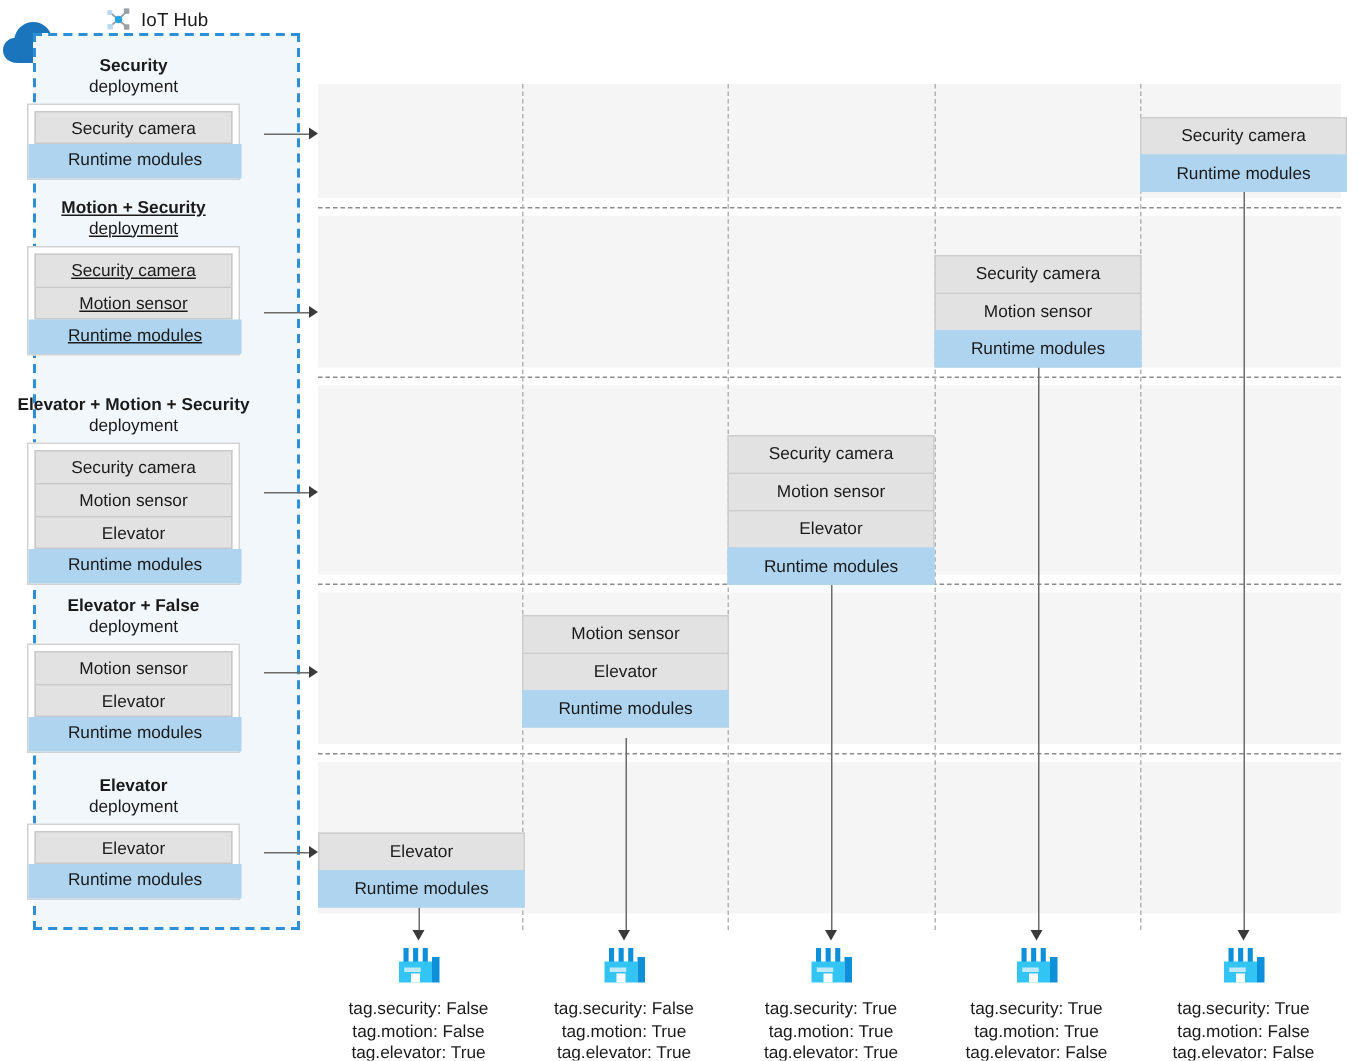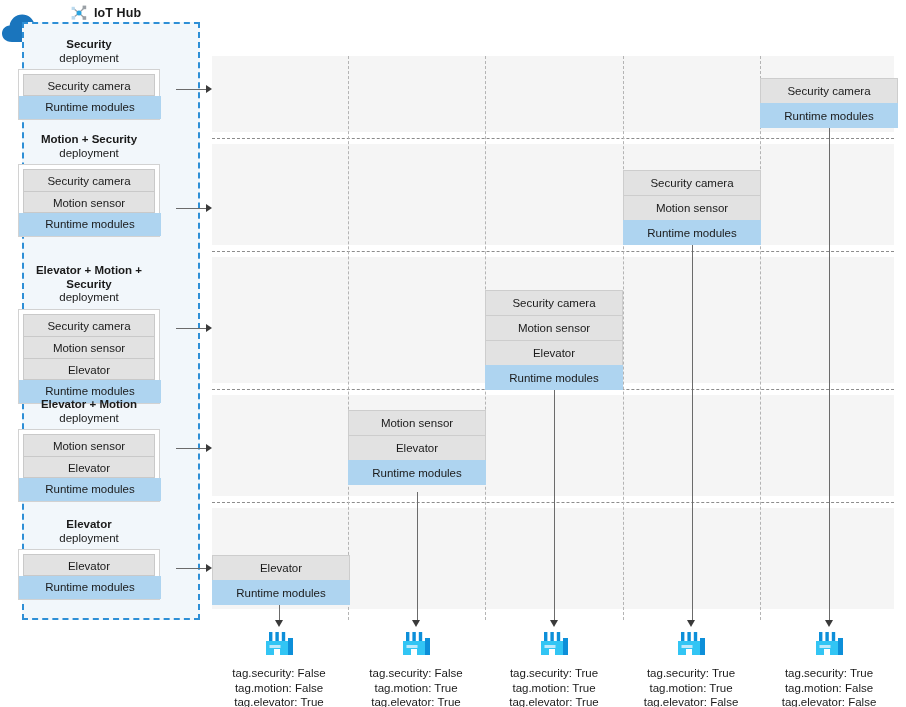--- a/index.html
+++ b/index.html
@@ -5,38 +5,38 @@
   html,body{margin:0;padding:0;background:#ffffff;}
   body{
     width:906px;height:707px;position:relative;overflow:hidden;
     font-family:"Liberation Sans","DejaVu Sans",sans-serif;
     color:#1a1a1a;
   }
   .abs{position:absolute;}
 
   
   #hub-header{left:70px;top:2px;width:140px;height:22px;display:flex;align-items:center;gap:6px;}
-  #hub-title{font-size:12.5px;font-weight:bold;color:#1a1a1a;letter-spacing:.1px;}
+  #hub-title{font-size:12.5px;font-weight:normal;color:#1a1a1a;letter-spacing:.1px;}
   .hubicon{width:18px;height:18px;position:relative;}
 
   
   #cloud-icon{left:2px;top:12px;width:46px;height:32px;}
 
   
   #hub-container{
     left:22px;top:22px;width:178px;height:598px;
     border:2px dashed #2e8fd6;background:#f2f7fb;
     box-sizing:border-box;
   }
 
   
   .deploy{position:absolute;left:0px;width:178px;}
   .deploy-title{
     text-align:center;font-size:11.5px;line-height:13.5px;color:#1a1a1a;
-    font-weight:bold;padding:0 20px;
+    font-weight:bold;padding:0 7px;
   }
   .deploy-title .sub{font-weight:normal;display:block;}
   .modframe{
     margin:4px auto 0 auto;width:142px;background:#ffffff;
     border:1px solid #d2d2d2;padding:4px 4px 0 4px;box-sizing:border-box;
   }
   .mod{
     height:22px;line-height:22px;text-align:center;font-size:11.5px;
     background:#e2e2e2;border:1px solid #c9c9c9;border-bottom:none;
     box-sizing:border-box;color:#1a1a1a;
@@ -121,21 +121,21 @@
     <div class="deploy-title">
       <span>Security</span>
       <span class="sub">deployment</span>
     </div>
     <div class="modframe">
       <div class="mod last">Security camera</div>
       <div class="runtime">Runtime modules</div>
     </div>
   </div>
 
-  <div class="deploy" style="top:133px;">
+  <div class="deploy" style="top:133px;text-decoration:underline;">
     <div class="deploy-title">
       <span>Motion + Security</span>
       <span class="sub">deployment</span>
     </div>
     <div class="modframe">
       <div class="mod">Security camera</div>
       <div class="mod last">Motion sensor</div>
       <div class="runtime">Runtime modules</div>
     </div>
   </div>
@@ -148,21 +148,21 @@
     <div class="modframe">
       <div class="mod">Security camera</div>
       <div class="mod">Motion sensor</div>
       <div class="mod last">Elevator</div>
       <div class="runtime">Runtime modules</div>
     </div>
   </div>
 
   <div class="deploy" style="top:398px;">
     <div class="deploy-title">
-      <span>Elevator + Motion</span>
+      <span>Elevator + False</span>
       <span class="sub">deployment</span>
     </div>
     <div class="modframe">
       <div class="mod">Motion sensor</div>
       <div class="mod last">Elevator</div>
       <div class="runtime">Runtime modules</div>
     </div>
   </div>
 
   <div class="deploy" style="top:518px;">

